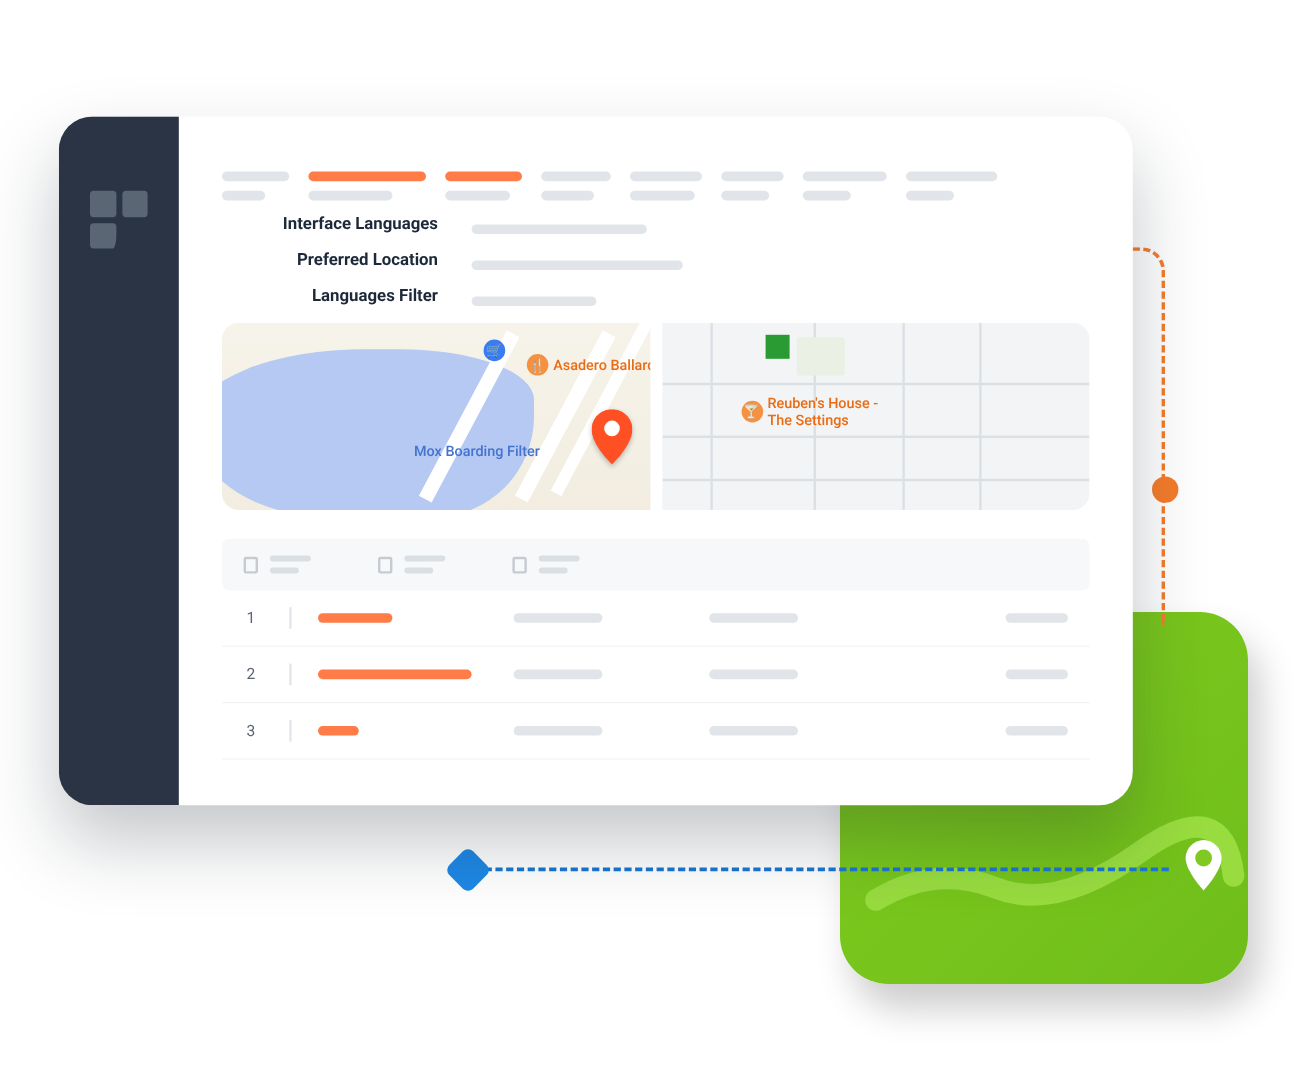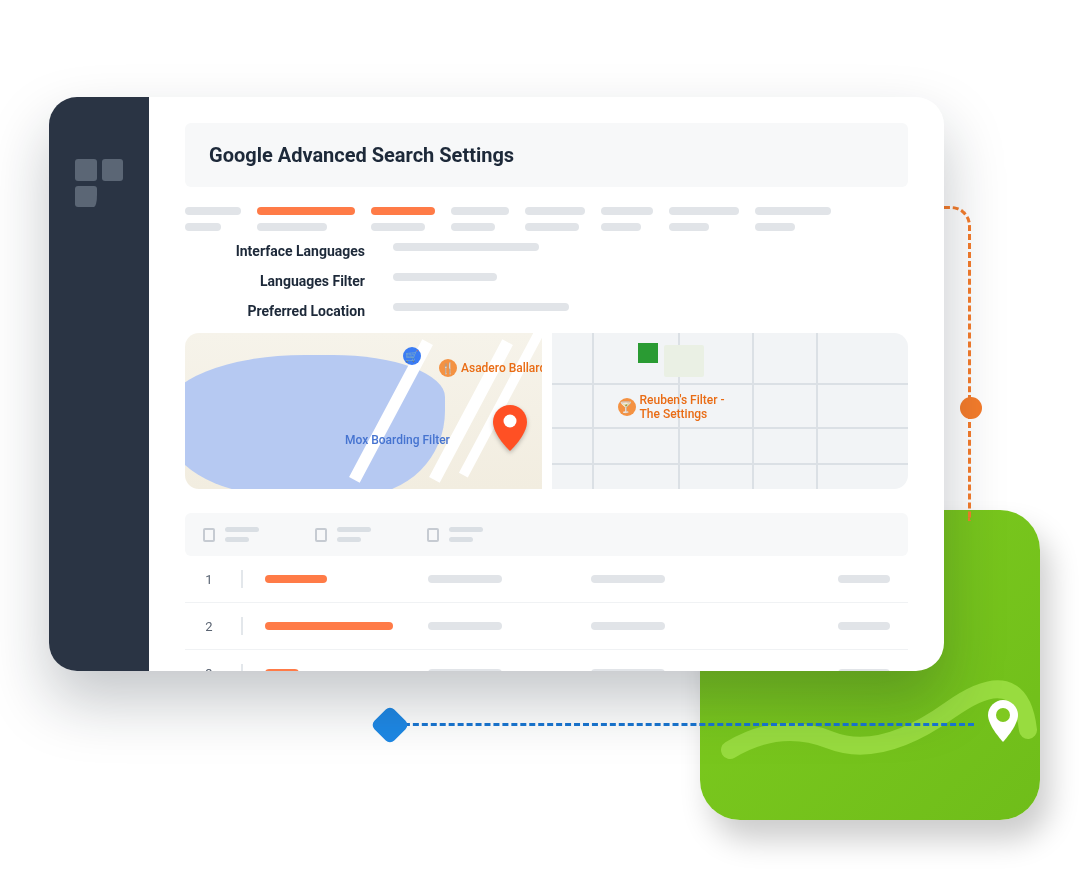--- a/index.html
+++ b/index.html
@@ -118,21 +118,21 @@
   }
   .pill-group { display: flex; flex-direction: column; gap: 8px; }
   .pill { height: 8px; border-radius: 4px; background: #e1e4e8; }
   .pill.orange { background: #ff7b47; }
   .pill-group .pill.top { width: 56px; }
   .pill-group .pill.bot { width: 40px; }
 
   .settings-block { margin-top: 12px; }
   .settings-row {
     display: flex;
-    align-items: flex-start;
+    align-items: flex-end;
     gap: 28px;
     margin-bottom: 14px;
   }
   .settings-label {
     width: 180px;
     text-align: right;
     font-weight: 700;
     font-size: 14px;
     color: #1d2939;
   }
@@ -246,23 +246,20 @@
     <div class="sidebar-logo">
       <span></span>
         <span></span>
         <span></span>
         <span></span>
     </div>
   </div>
 
   <div class="content">
 
-    <div class="header">
-      <span>Google Advanced Search Settings</span>
-    </div>
 
     <div class="pill-row">
       <div class="pill-group">
           <div class="pill top" style="width:56px"></div>
           <div class="pill bot" style="width:36px"></div>
         </div>
       <div class="pill-group">
           <div class="pill top orange" style="width:98px"></div>
           <div class="pill bot" style="width:70px"></div>
         </div>
@@ -291,26 +288,26 @@
           <div class="pill bot"></div>
         </div>
     </div>
 
     <div class="settings-block">
       <div class="settings-row">
         <div class="settings-label">Interface Languages</div>
         <div class="settings-val" style="width:146px"></div>
       </div>
       <div class="settings-row">
+        <div class="settings-label">Preferred Location</div>
+        <div class="settings-val" style="width:176px"></div>
+      </div>
+      <div class="settings-row">
         <div class="settings-label">Languages Filter</div>
         <div class="settings-val" style="width:104px"></div>
-      </div>
-      <div class="settings-row">
-        <div class="settings-label">Preferred Location</div>
-        <div class="settings-val" style="width:176px"></div>
       </div>
     </div>
 
     <div class="map-wrap">
       <div class="map-left">
         <div class="water"></div>
         <div class="road r1"></div>
         <div class="road r2"></div>
         <div class="road r3"></div>
         <div class="poi cart">
@@ -337,21 +334,21 @@
         <div class="grid-line" style="left:0;top:130px;width:100%;height:2px"></div>
         <div class="grid-line" style="left:40px;top:0;width:2px;height:100%"></div>
         <div class="grid-line" style="left:126px;top:0;width:2px;height:100%"></div>
         <div class="grid-line" style="left:200px;top:0;width:2px;height:100%"></div>
         <div class="grid-line" style="left:264px;top:0;width:2px;height:100%"></div>
         <div class="green-sq"></div>
         <div class="park-blk"></div>
         <div class="poi reuben">
           <span class="ico">🍸</span>
           <span>
-            <span>Reuben's Filter -</span><br>
+            <span>Reuben's House -</span><br>
             <span>The Settings</span>
           </span>
         </div>
       </div>
     </div>
 
     <div class="table-wrap">
       <div class="thead">
         <div class="th-cell">
             <div class="th-box"></div>

